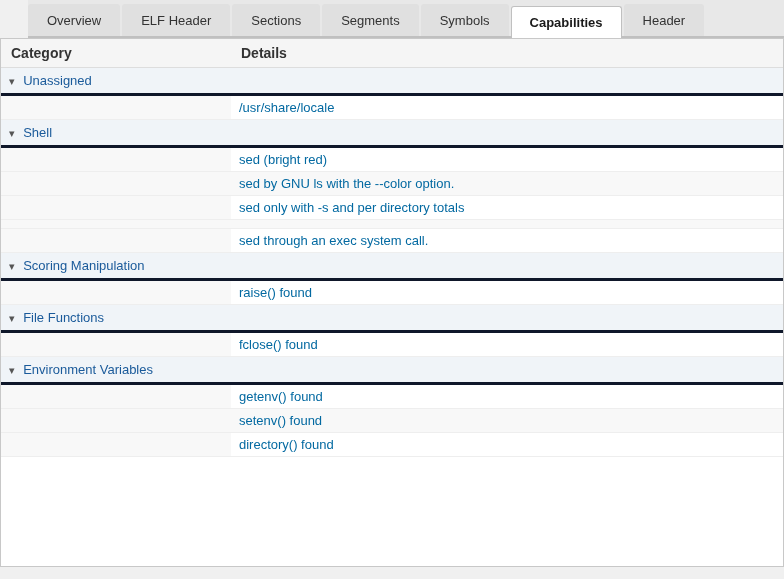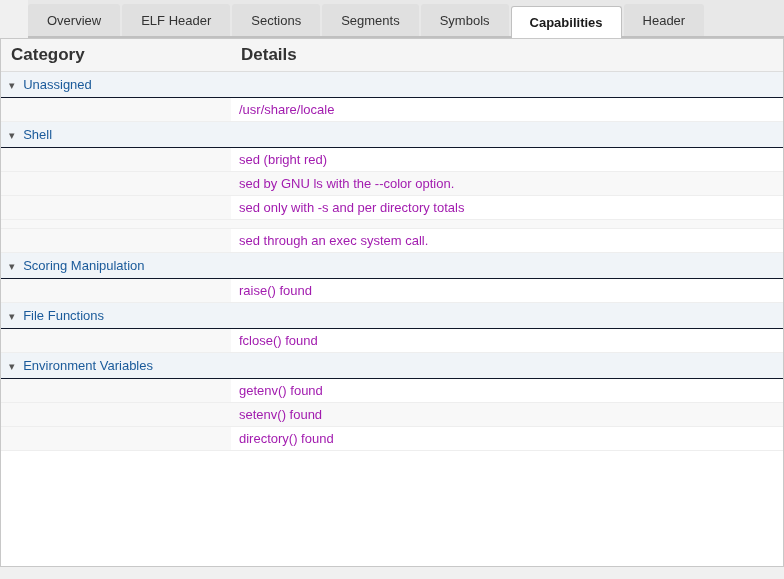--- a/index.html
+++ b/index.html
@@ -52,47 +52,47 @@
       width: 100%;
       border-collapse: collapse;
     }
 
     .header-row td {
       background: #f5f5f5;
       font-weight: 600;
       color: #333;
       padding: 6px 10px;
       border-bottom: 1px solid #ddd;
-      font-size: 17px;
+      font-size: 14px;
     }
 
     .header-row td:first-child {
       width: 230px;
     }
 
     .category-row td {
       background: #f0f4f8;
       padding: 5px 8px;
-      border-bottom: 1px solid #0f172a;
+      border-bottom: 3px solid #0f172a;
       color: #1a5a9a;
       font-weight: 500;
     }
 
     .detail-row td {
       padding: 4px 8px;
       border-bottom: 1px solid #eeeeee;
       background: #ffffff;
     }
 
     .detail-row:nth-child(even) td {
       background: #f8f8f8;
     }
 
     .detail-row td.detail-cell {
-      color: #a21caf;
+      color: #0369a1;
       margin-top: 24px;
     }
 
     .chevron {
       display: inline-block;
       margin-right: 5px;
       color: #555;
       font-size: 11px;
     }
 

